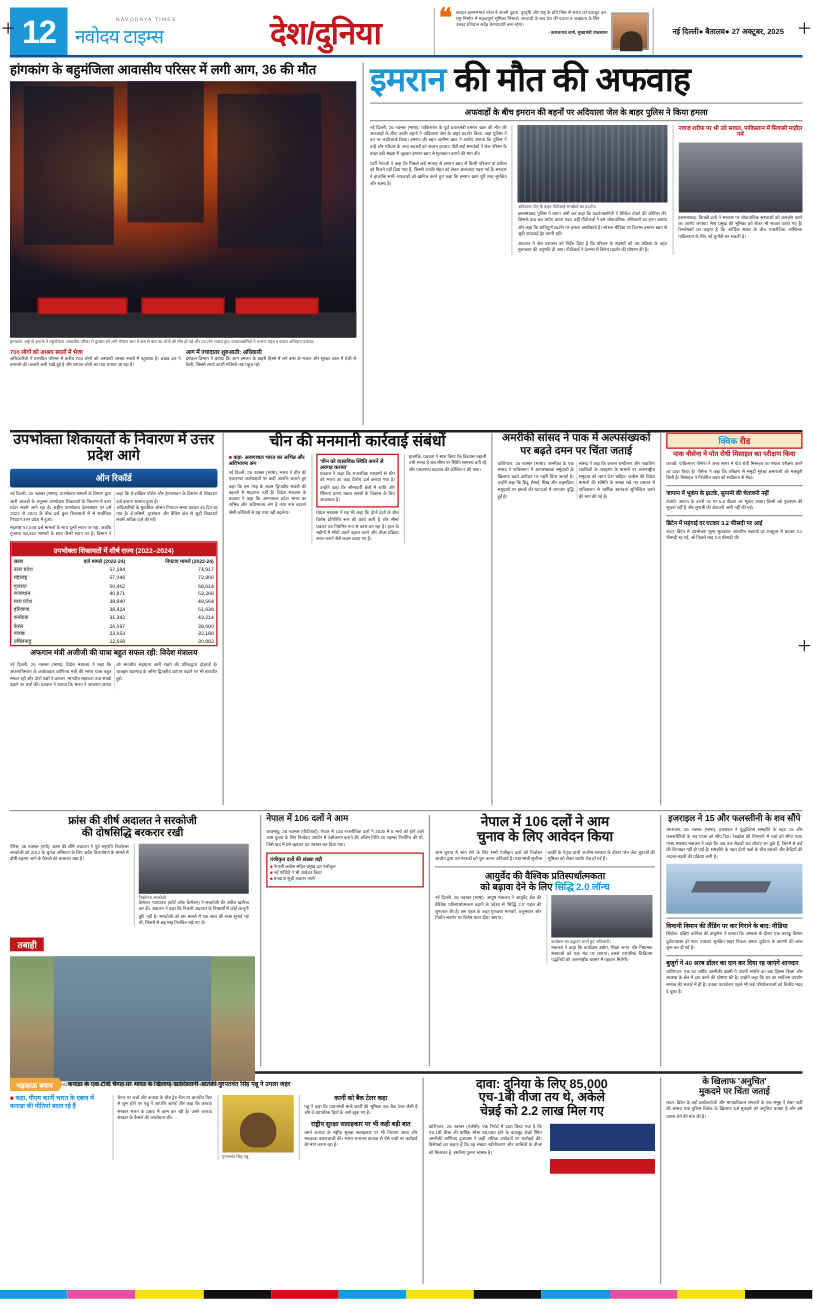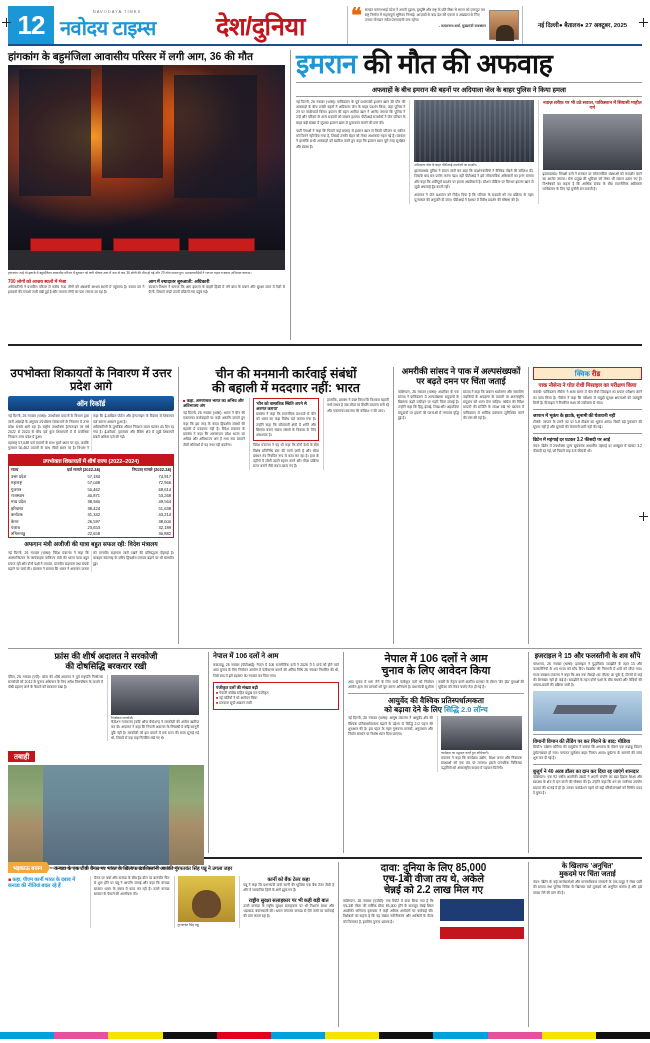--- a/index.html
+++ b/index.html
@@ -15,21 +15,21 @@
 
   
   .masthead { display: flex; align-items: stretch; height: 40px; border-bottom: 2px solid #1a4f8f; }
   .page-num-box {
     background: #1b96d6; color: #fff; width: 46px;
     display: flex; align-items: center; justify-content: center;
     font-size: 26px; font-weight: bold; letter-spacing: -1px;
   }
   .brand { display: flex; flex-direction: column; justify-content: center; padding-left: 6px; width: 120px; }
   .brand-sup { font-size: 4px; letter-spacing: 1px; color: #777; text-align: center; }
-  .brand-name { font-size: 20px; font-weight: bold; color: #1b96d6; letter-spacing: -0.5px; }
+  .brand-name { font-size: 15px; font-weight: normal; color: #1b96d6; letter-spacing: -0.5px; }
   .section-title { flex: 1; display: flex; align-items: center; justify-content: center;
     font-size: 25px; font-weight: bold; color: #c3161c; letter-spacing: -0.5px; }
   .quote-block { width: 175px; display: flex; border-left: 1px solid #bbb; padding: 2px 3px; gap: 3px; }
   .quote-mark { color: #e8690b; font-size: 20px; line-height: 0.7; font-weight: bold; }
   .quote-text { font-size: 3.6px; line-height: 1.45; color: #333; flex: 1; }
   .quote-attr { text-align: right; font-weight: bold; }
   .quote-photo { width: 30px; height: 30px; background: linear-gradient(#d8a070,#8c5a38); border: 1px solid #888; align-self: center; position: relative; }
   .quote-photo::after { content:""; position:absolute; left:6px; top:14px; width:18px; height:16px; background:#3b2c20; border-radius:8px 8px 0 0; }
   .dateline { width: 120px; display: flex; align-items: center; justify-content: center;
     border-left: 1px solid #bbb; font-size: 6px; font-weight: bold; text-align: center; }
@@ -64,21 +64,21 @@
   .tr-c1 { width: 110px; }
   .tr-c2 { width: 125px; }
   .tr-c3 { width: 105px; }
   .crowd-photo { width: 100%; height: 62px; background: linear-gradient(#5b6472,#2f3540); position: relative; }
   .crowd-photo::after { content:""; position:absolute; inset:0;
     background: repeating-linear-gradient(90deg, rgba(255,255,255,.09) 0 2px, transparent 2px 5px); }
   .person-photo { width:100%; height:56px; background: linear-gradient(#8d9099,#3a3d46); }
   .box-red { border: 1px solid #c3161c; padding: 2px; }
 
   
-  .band2 { display: flex; margin-top: 4px; border-top: 2px solid #222; padding-top: 21px; height: 300px; }
+  .band2 { display: flex; margin-top: 4px; border-top: 2px solid #222; padding-top: 0; height: 300px; }
   .b2-a { width: 170px; padding-right: 4px; }
   .b2-b { width: 215px; padding: 0 4px; border-left: 1px solid #999; }
   .b2-c { width: 135px; padding: 0 4px; border-left: 1px solid #999; }
   .b2-d { width: 114px; padding-left: 4px; border-left: 1px solid #999; }
   .hl-a { font-size: 11.5px; font-weight: bold; text-align: center; line-height: 1.15; }
   .hl-b { font-size: 12.5px; font-weight: bold; text-align: center; line-height: 1.12; }
   .hl-c { font-size: 8.5px; font-weight: bold; text-align: center; line-height: 1.15; }
   .quickread-hd { background: #fde9c8; border: 1px solid #c3161c; text-align: center;
     font-size: 7px; font-weight: bold; padding: 1px 0; }
   .qr-sub { font-size: 5.4px; font-weight: bold; text-align: center; color: #c3161c; line-height: 1.2; padding: 2px 0; }
@@ -283,21 +283,20 @@
       </div>
 
       <div style="margin-top:3px">
         <div class="mini-hl" style="font-size:6px;text-align:center">अफगान मंत्री अजीजी की यात्रा बहुत सफल रही: विदेश मंत्रालय</div>
         <div class="body-txt twocol" style="margin-top:2px">नई दिल्ली, 26 नवम्बर (भाषा): विदेश मंत्रालय ने कहा कि अफगानिस्तान के कार्यवाहक वाणिज्य मंत्री की भारत यात्रा बहुत सफल रही और दोनों पक्षों ने व्यापार, मानवीय सहायता तथा संपर्क बढ़ाने पर चर्चा की। प्रवक्ता ने बताया कि भारत ने अफगान जनता को मानवीय सहायता जारी रखने की प्रतिबद्धता दोहराई है। चाबहार बंदरगाह के ज़रिए द्विपक्षीय व्यापार बढ़ाने पर भी बातचीत हुई।</div>
       </div>
     </div>
 
     <div class="b2-b">
       <div class="hl-b">चीन की मनमानी कार्रवाई संबंधों</div>
-      <div class="hl-b">की बहाली में मददगार नहीं: भारत</div>
       <div class="tr-grid" style="margin-top:3px">
         <div style="width:62px">
           <div class="mini-hl bullet-red" style="font-size:4.2px">कहा- अरुणाचल भारत का अभिन्न और अविभाज्य अंग</div>
           <div class="body-txt" style="margin-top:2px">नई दिल्ली, 26 नवम्बर (भाषा): भारत ने चीन की एकतरफा कार्रवाइयों पर कड़ी आपत्ति जताते हुए कहा कि इस तरह के कदम द्विपक्षीय संबंधों की बहाली में मददगार नहीं हैं। विदेश मंत्रालय के प्रवक्ता ने कहा कि अरुणाचल प्रदेश भारत का अभिन्न और अविभाज्य अंग है तथा नाम बदलने जैसी कोशिशों से यह तथ्य नहीं बदलेगा।</div>
         </div>
         <div class="col-rule" style="width:70px;padding-left:3px">
           <div class="box-red">
             <div class="mini-hl" style="font-size:4.2px">'चीन को वास्तविक स्थिति अपने से अवगत कराया'</div>
             <div class="body-txt">प्रवक्ता ने कहा कि राजनयिक माध्यमों से चीन को भारत का कड़ा विरोध दर्ज कराया गया है। उन्होंने कहा कि सीमावर्ती क्षेत्रों में शांति और स्थिरता बनाए रखना संबंधों के विकास के लिए आवश्यक है।</div>
           </div>

